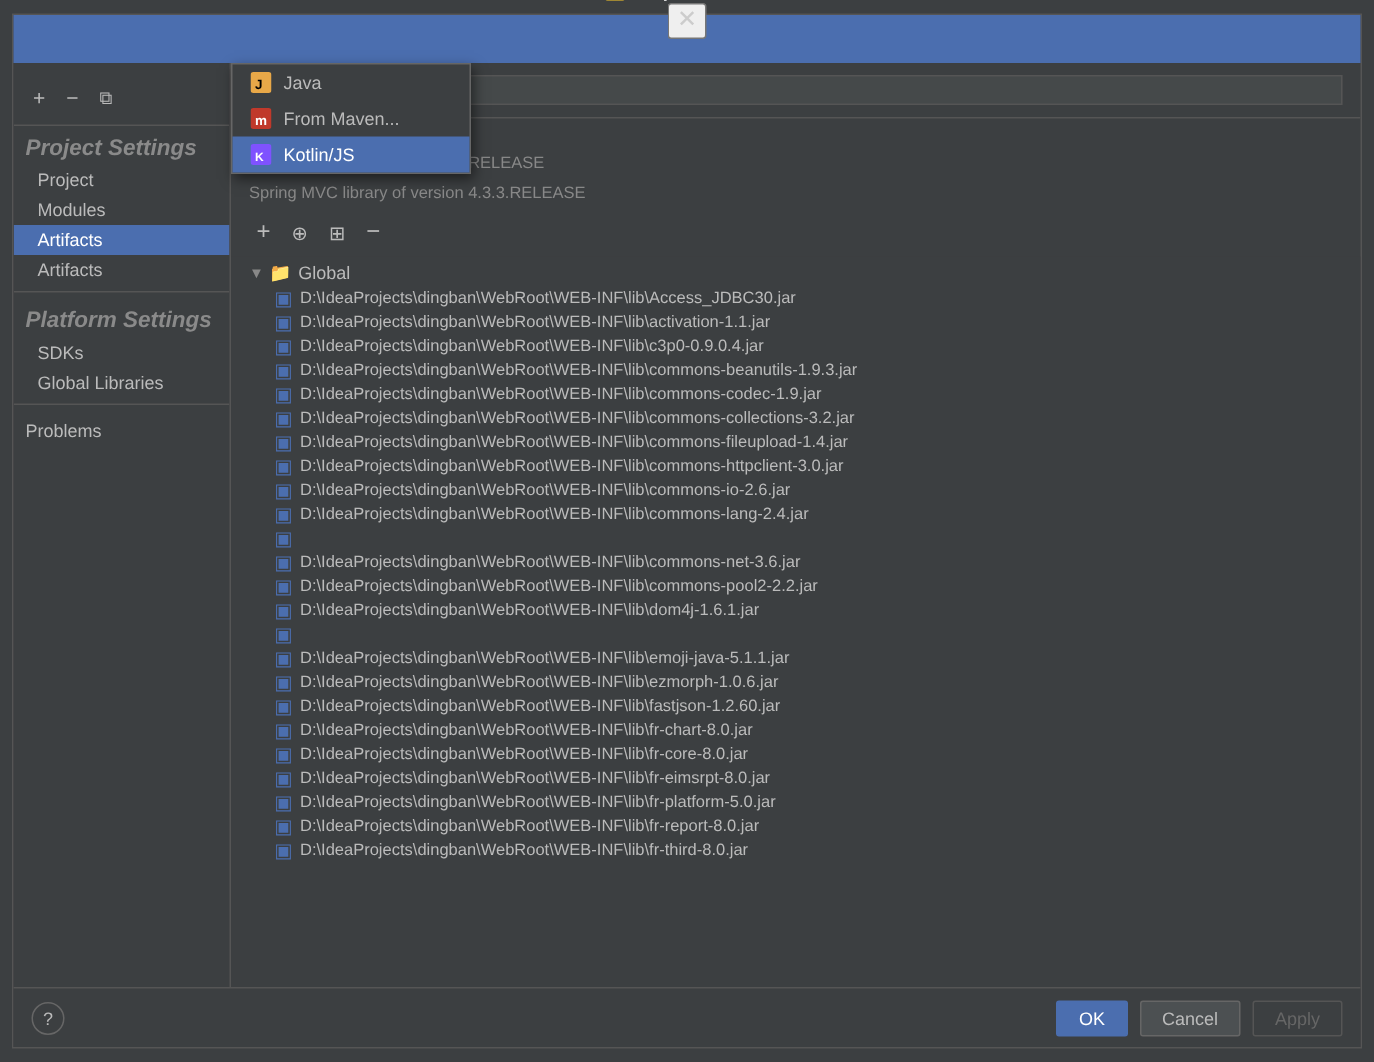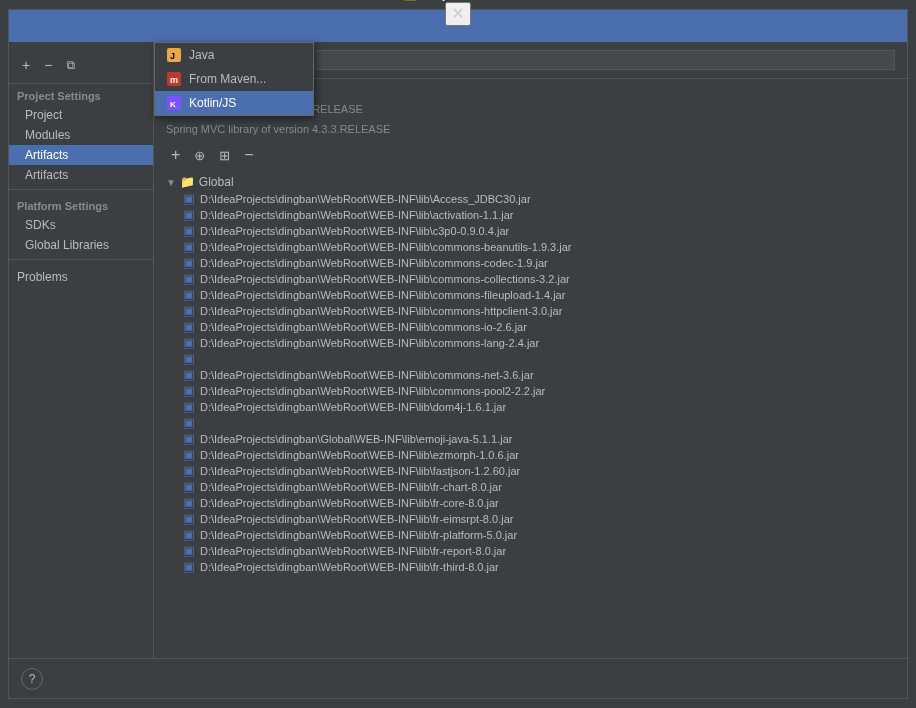--- a/index.html
+++ b/index.html
@@ -68,23 +68,24 @@
       background: #3c3f41;
       border-right: 1px solid #555;
       display: flex;
       flex-direction: column;
       flex-shrink: 0;
       overflow-y: auto;
       padding: 4px 0;
     }
     .sidebar-section-label {
       color: #8a8a8a;
-      font-size: 11px;
+      font-size: 15px;
       padding: 6px 8px 3px 8px;
       font-weight: 600;
+      font-style: italic;
     }
     .sidebar-item {
       padding: 3px 8px 3px 16px;
       cursor: pointer;
       color: #bbb;
       font-size: 12px;
       white-space: nowrap;
     }
     .sidebar-item.active {
       background: #4b6eaf;
@@ -471,21 +472,21 @@
             </div>
             <div class="tree-item">
               <span class="jar-icon" style="background: none; color: rgb(75, 110, 175); font-size: 13px;">▣</span>
               <span>D:\IdeaProjects\dingban\WebRoot\WEB-INF\lib\dom4j-1.6.1.jar</span>
             </div>
             <div class="tree-item">
               <span class="jar-icon" style="background: none; color: rgb(75, 110, 175); font-size: 13px;">▣</span>
             </div>
             <div class="tree-item">
               <span class="jar-icon" style="background: none; color: rgb(75, 110, 175); font-size: 13px;">▣</span>
-              <span>D:\IdeaProjects\dingban\Global\WEB-INF\lib\emoji-java-5.1.1.jar</span>
+              <span>D:\IdeaProjects\dingban\WebRoot\WEB-INF\lib\emoji-java-5.1.1.jar</span>
             </div>
             <div class="tree-item">
               <span class="jar-icon" style="background: none; color: rgb(75, 110, 175); font-size: 13px;">▣</span>
               <span>D:\IdeaProjects\dingban\WebRoot\WEB-INF\lib\ezmorph-1.0.6.jar</span>
             </div>
             <div class="tree-item">
               <span class="jar-icon" style="background: none; color: rgb(75, 110, 175); font-size: 13px;">▣</span>
               <span>D:\IdeaProjects\dingban\WebRoot\WEB-INF\lib\fastjson-1.2.60.jar</span>
             </div>
             <div class="tree-item">
@@ -516,14 +517,25 @@
       </div>
     </div>
   </div>
 
   <div class="dialog-footer">
     <div class="footer-left">
       <button class="help-btn">
         <span>?</span>
       </button>
     </div>
+    <div class="footer-right">
+      <button class="footer-btn primary">
+        <span>OK</span>
+      </button>
+      <button class="footer-btn">
+        <span>Cancel</span>
+      </button>
+      <button class="footer-btn disabled">
+        <span>Apply</span>
+      </button>
+    </div>
   </div>
 </div>
 
 </body></html>

